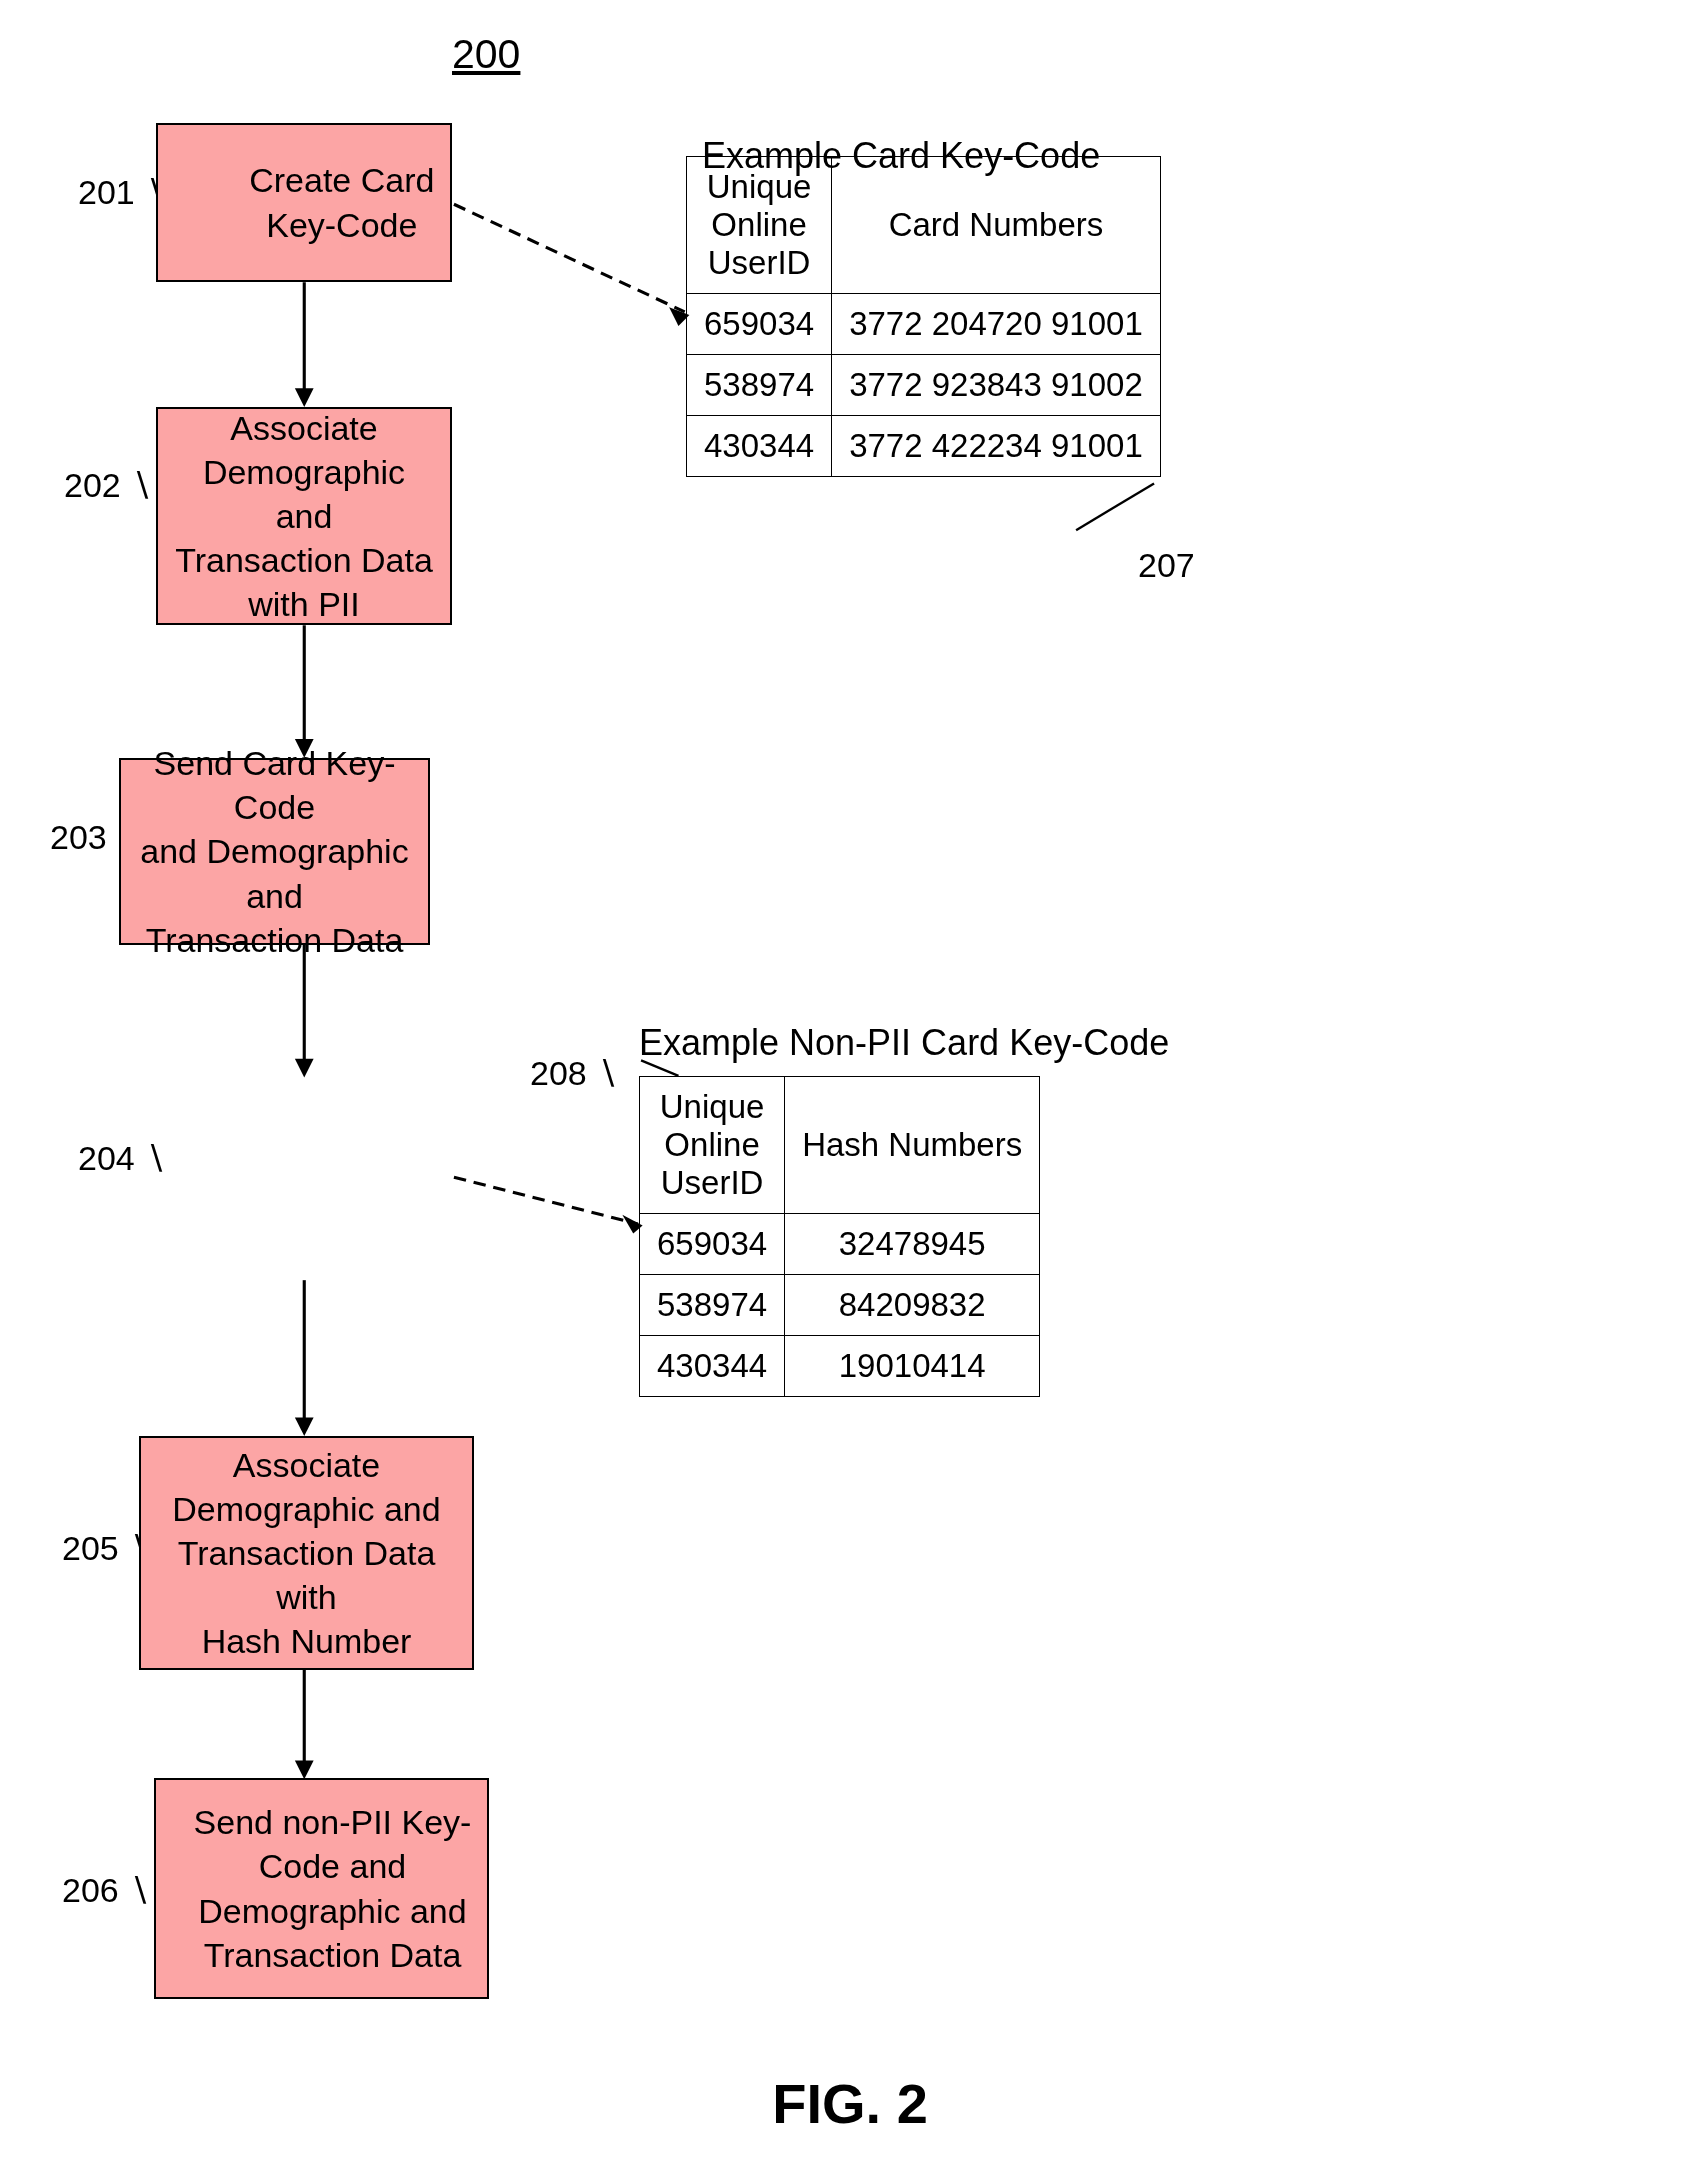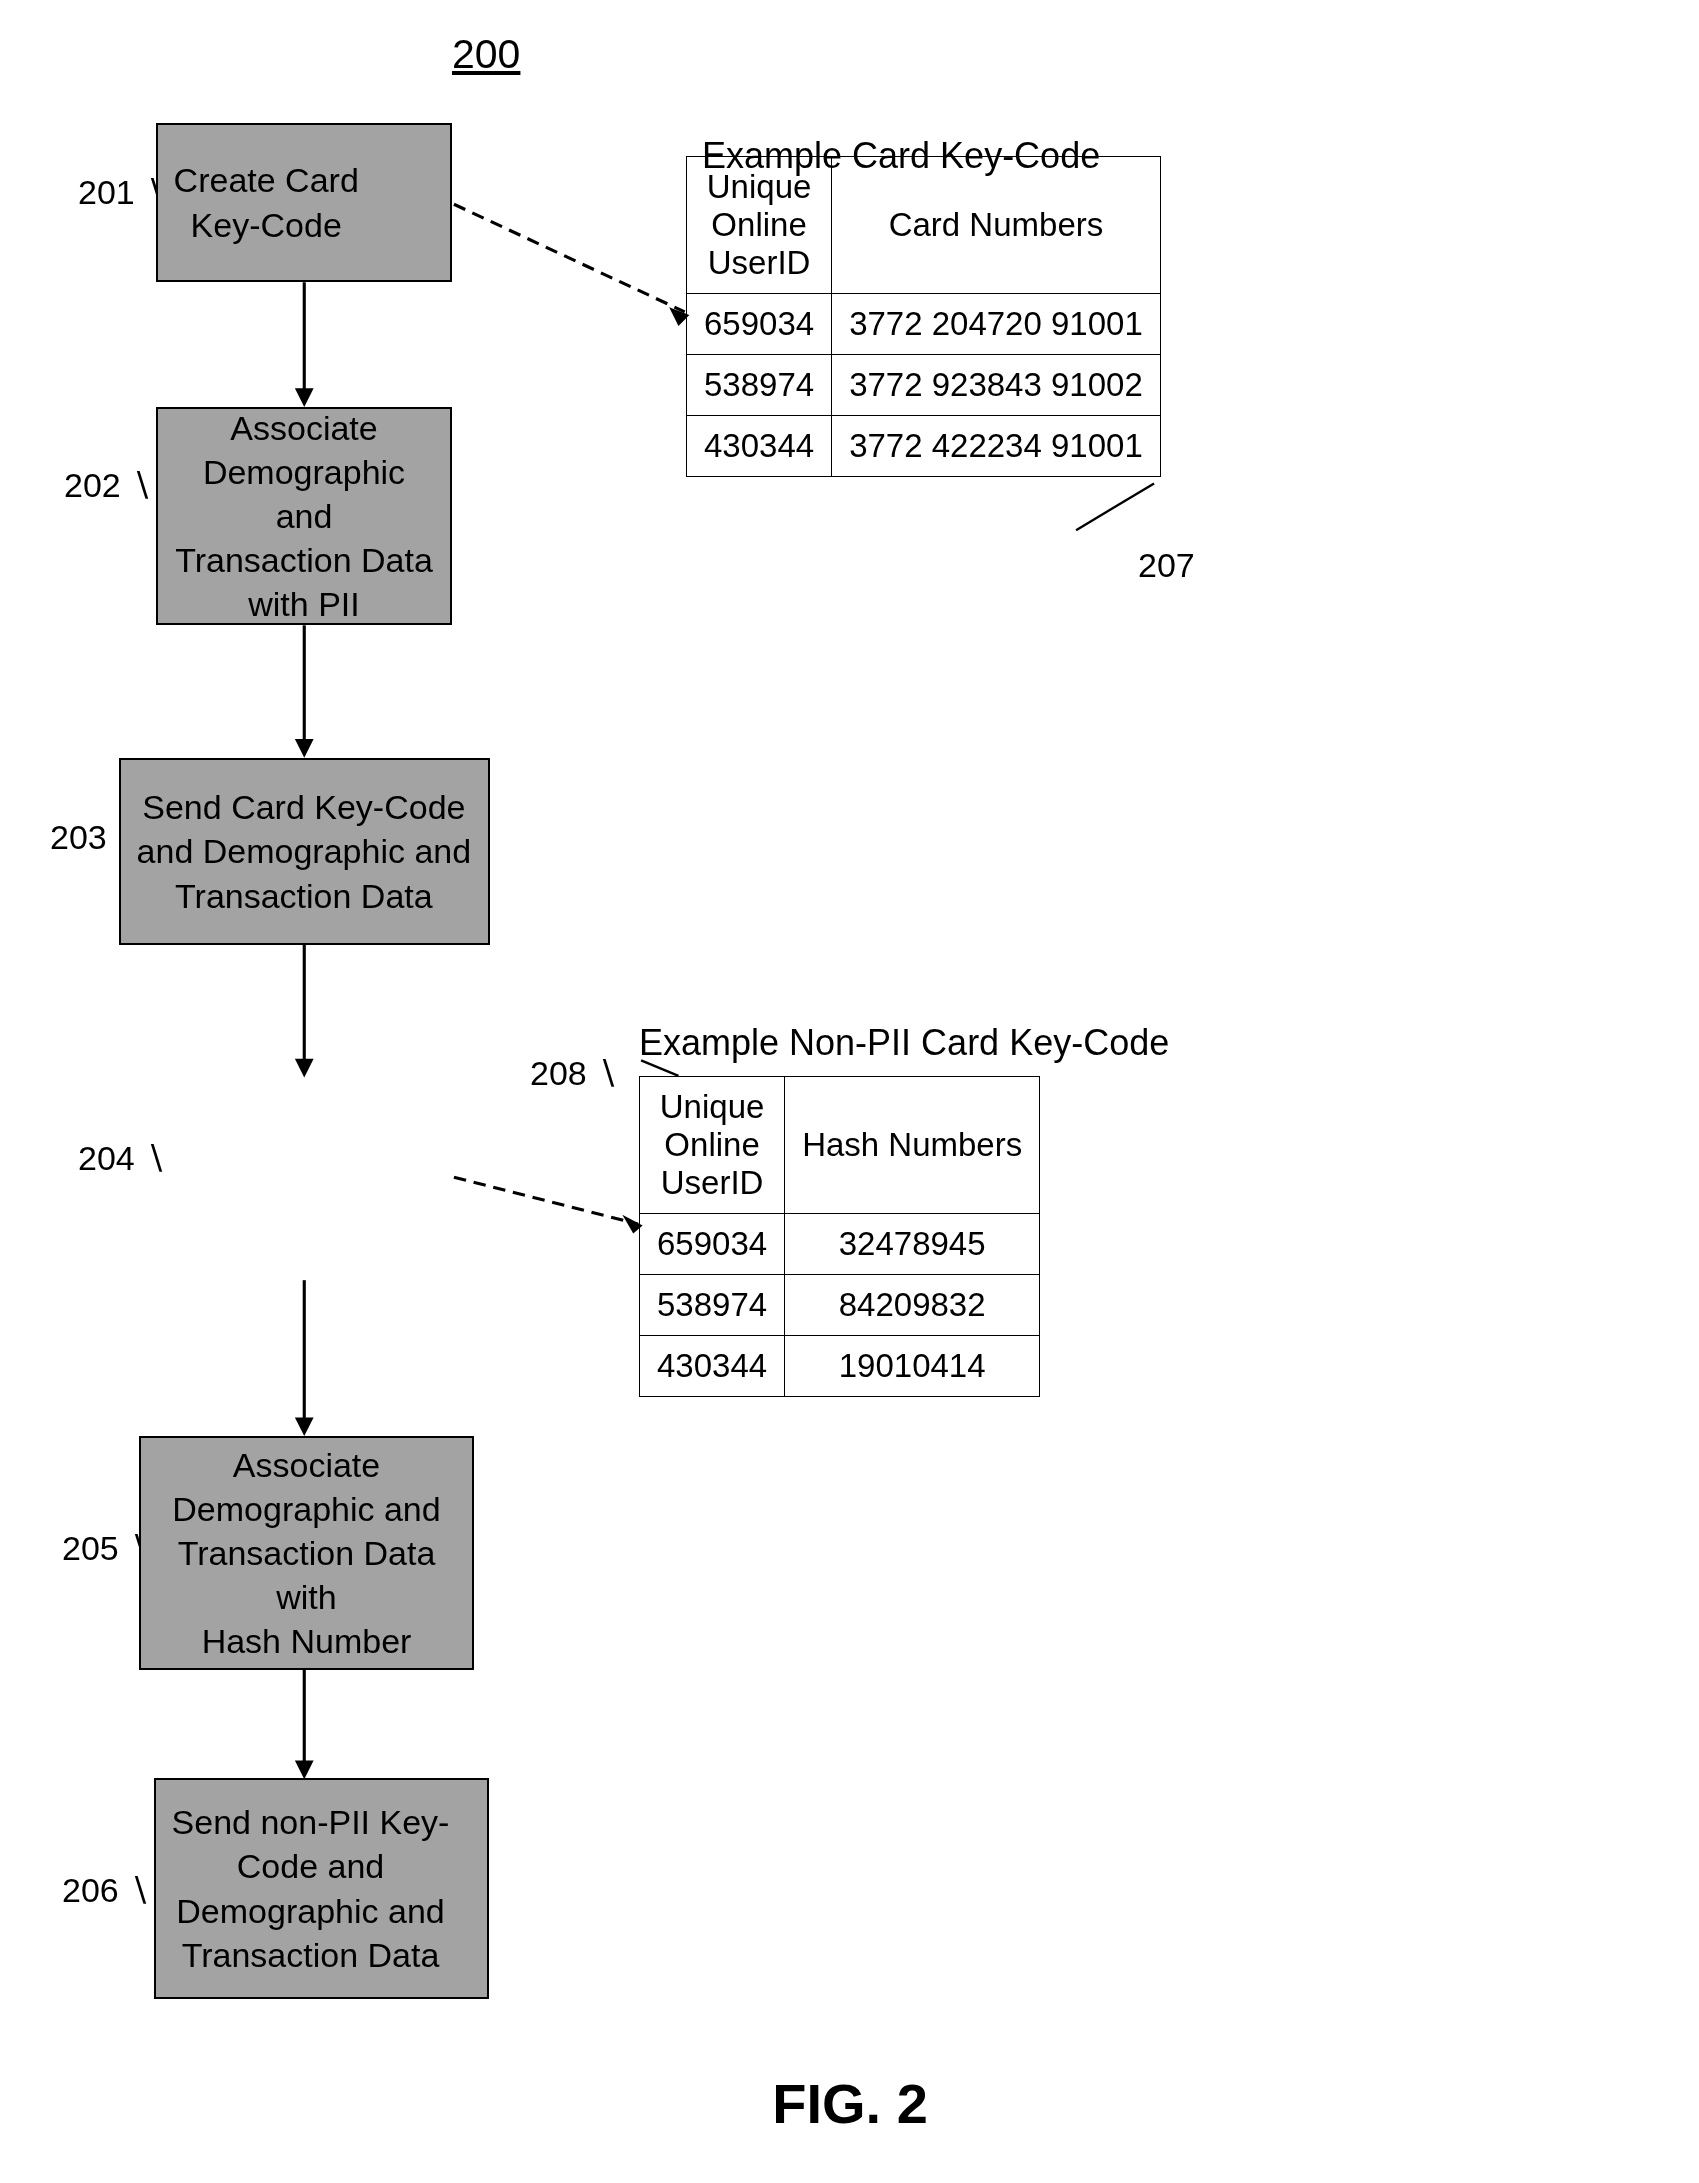--- a/index.html
+++ b/index.html
@@ -25,25 +25,25 @@
       left: 452px;
       font-size: 41px;
       text-decoration: underline;
       font-family: Arial, sans-serif;
     }
 
     
     .flow-box {
       position: absolute;
       border: 2.3px solid #000;
-      background: #a3a3a3;
+      background: #fca5a5;
       text-align: center;
       display: flex;
       align-items: center;
-      justify-content: flex-start;
+      justify-content: flex-end;
       font-size: 34px;
       line-height: 1.3;
       padding: 15.6px;
     }
 
     
     .data-table {
       position: absolute;
       border-collapse: collapse;
       font-size: 33px;
@@ -137,21 +137,21 @@
   </div>
 
   <div class="callout" style="left:64px; top:465px;">202 ∖</div>
 
   <div class="flow-box" style="left:156px; top:407px; width:296px; height:218px;">
     <span>Associate<br>Demographic and<br>Transaction Data<br>with PII</span>
   </div>
 
   <div class="callout" style="left:50px; top:817px;">203 ∖</div>
 
-  <div class="flow-box" style="left:119px; top:758px; width:371px; height:187px;">
+  <div class="flow-box" style="left:119px; top:758px; width:311px; height:187px;">
     <span>Send Card Key-Code<br>and Demographic and<br>Transaction Data</span>
   </div>
 
   <div class="callout" style="left:78px; top:1138px;">204 ∖</div>
 
 
   <div class="callout" style="left:62px; top:1528px;">205 ∖</div>
 
   <div class="flow-box" style="left:139px; top:1436px; width:335px; height:234px;">
     <span>Associate<br>Demographic and<br>Transaction Data with<br>Hash Number</span>

